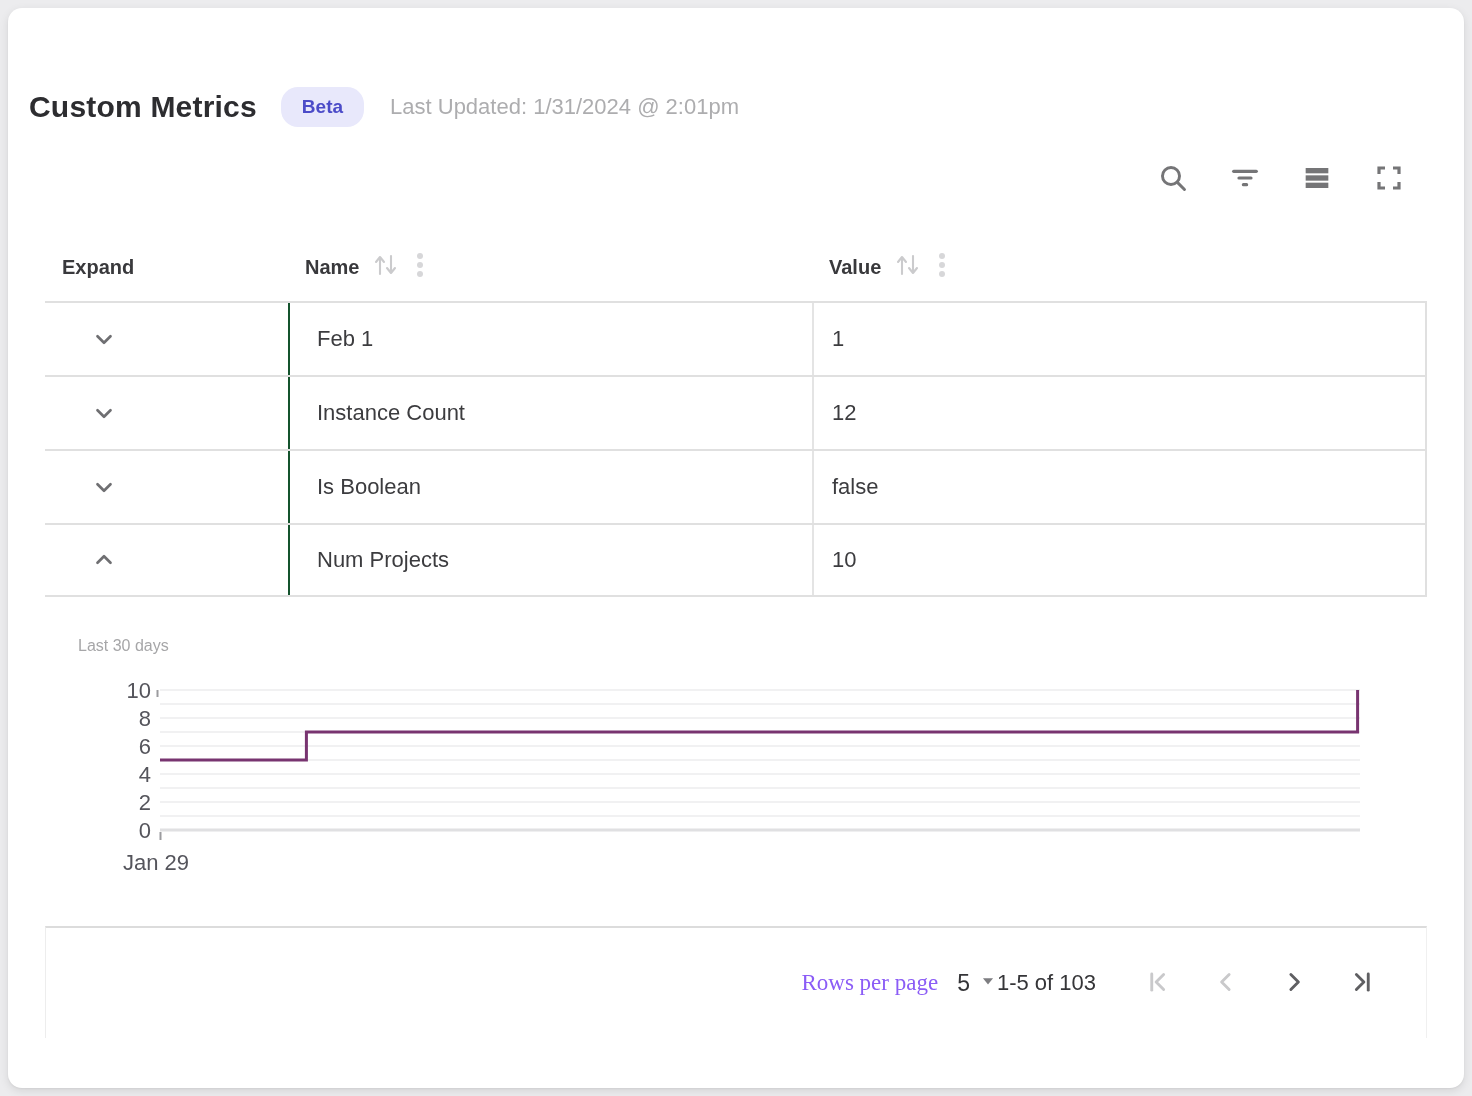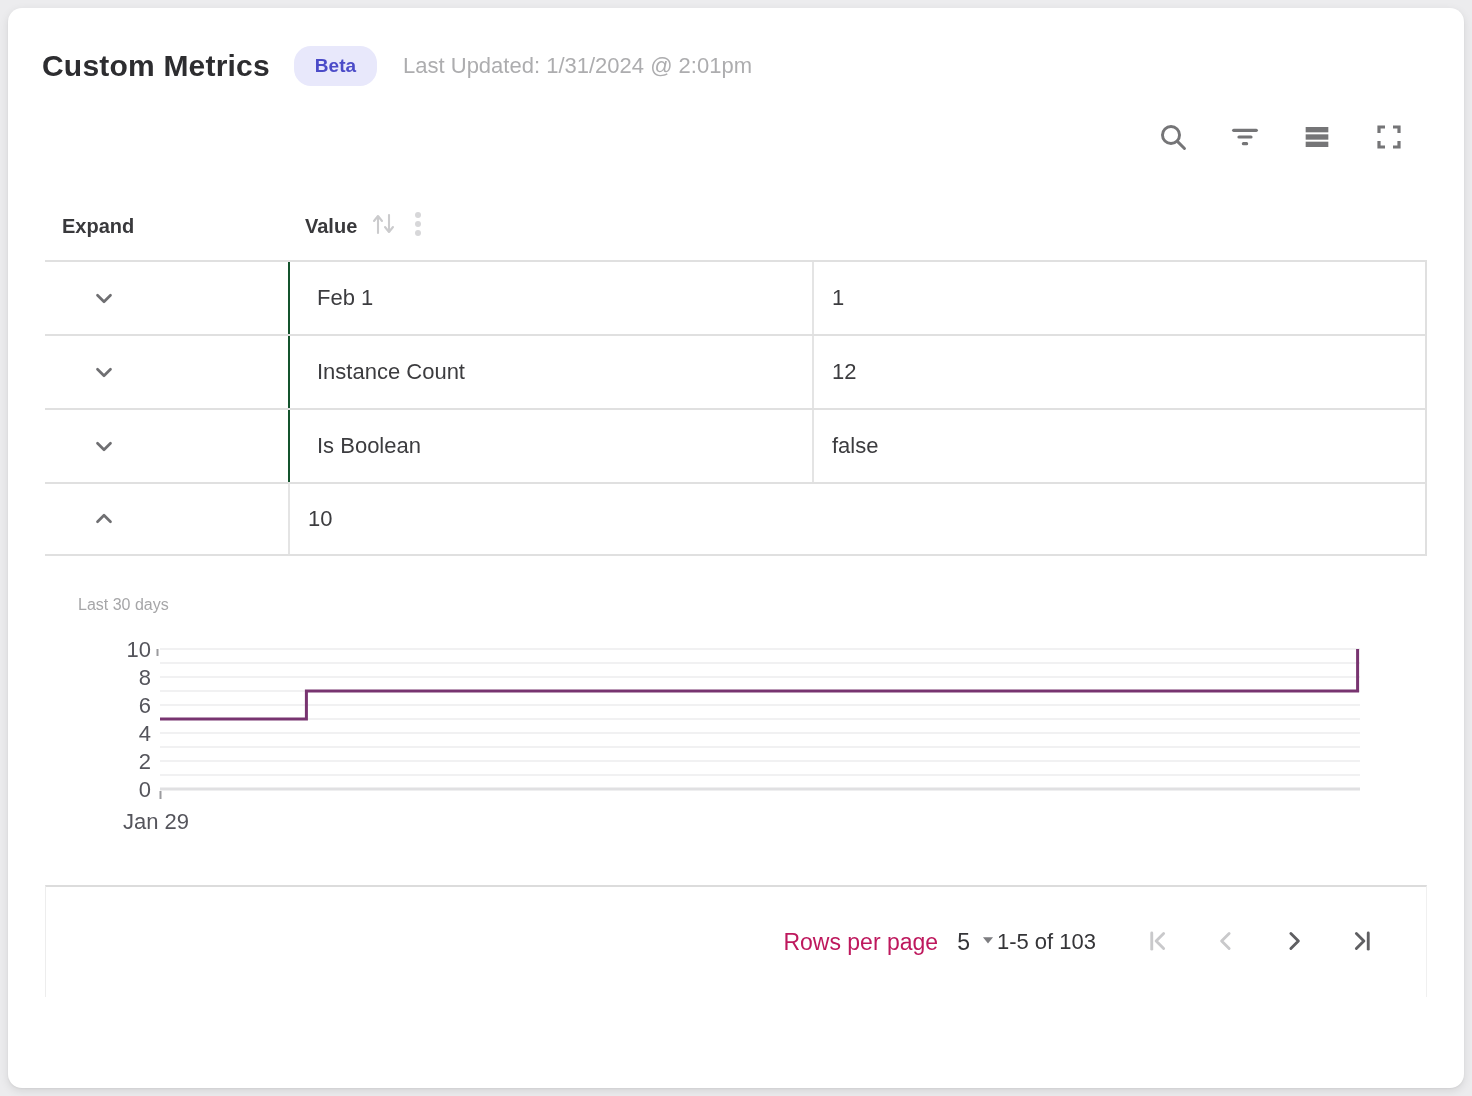--- a/index.html
+++ b/index.html
@@ -6,21 +6,21 @@
   html,body { width:1472px; height:1096px; background:#ececee; font-family:"Liberation Sans", sans-serif; overflow:hidden; }
 
   .card {
     position:relative; width:1456px; height:1080px; margin:8px;
     background:#ffffff; border-radius:14px;
     box-shadow:0 1px 2px rgba(0,0,0,.05), 0 3px 10px rgba(0,0,0,.10);
     overflow:hidden;
   }
 
   
-  .card-header { display:flex; align-items:center; padding:38px 0 0 34px; }
+  .card-header { display:flex; align-items:center; padding:38px 0 0 21px;margin-top:41px; }
   .page-title { font-size:30px; font-weight:700; color:#2d2d30; letter-spacing:.2px; }
   .beta-badge {
     margin-left:24px; padding:9px 21px; border-radius:17px;
     background:#e8e8fb; color:#4b4bc8; font-size:19px; font-weight:700;
   }
   .last-updated { margin-left:26px; font-size:22px; color:#adadaf; }
 
   
   .toolbar { display:flex; justify-content:flex-end; align-items:center; gap:26px; margin:28px 52px 0 0; }
   .icon-btn { width:46px; height:46px; border:none; background:transparent; display:flex; align-items:center; justify-content:center; cursor:pointer; border-radius:50%; }
@@ -53,21 +53,21 @@
   .chart-title { font-size:16px; color:#a6a6a8; }
   .chart-svg { margin-top:22px; display:block; }
 
   
   .grid-footer {
     height:112px; border-top:2px solid #dcdcdc;
     border-left:1px solid #ededed; border-right:1px solid #f0f0f0;
     display:flex; align-items:center; justify-content:flex-end;
     padding-right:42px;
   }
-  .rpp-label { font-size:23px; color:#be185d; }
+  .rpp-label { font-size:23px; color:#8b5cf6;font-family:Liberation Serif, serif; }
   .rpp-value { font-size:23px; color:#353538; margin-left:19px; }
   .rpp-caret { margin-left:9px; display:flex; align-items:center; cursor:pointer; }
   .range-label { font-size:22px; color:#353538; }
   .pg-group { display:flex; align-items:center; gap:24px; margin-left:40px; }
   .pg-btn { width:44px; height:44px; border:none; background:transparent; display:flex; align-items:center; justify-content:center; cursor:pointer; border-radius:50%; }
   .pg-btn svg { stroke:#5f5f62; }
   .pg-btn.disabled svg { stroke:#c9c9cb; }
 </style>
 </head>
 <body>
@@ -117,20 +117,38 @@
         </svg>
       </span>
     </button>
   </div>
 
   <div class="grid">
 
     <div class="grid-header">
       <div class="col-expand header-cell">
         <span>Expand</span>
+      </div>
+      <div class="col-name header-cell">
+        <span>Name</span>
+        <span class="sort-icon">
+          <svg width="27" height="28" viewBox="0 0 27 28" fill="none" stroke="#cbcbcd" stroke-width="2.1" stroke-linecap="round" stroke-linejoin="round">
+            <line x1="8" y1="8" x2="8" y2="23"></line>
+              <polyline points="4,11 8,6 12,11"></polyline>
+            <line x1="19" y1="5" x2="19" y2="20"></line>
+              <polyline points="15,17 19,22 23,17"></polyline>
+          </svg>
+        </span>
+        <span class="kebab-icon">
+          <svg width="12" height="30" viewBox="0 0 12 30" fill="#d7d7d9">
+            <circle cx="6" cy="6" r="3"></circle>
+              <circle cx="6" cy="15" r="3"></circle>
+              <circle cx="6" cy="24" r="3"></circle>
+          </svg>
+        </span>
       </div>
       <div class="col-value header-cell">
         <span>Value</span>
         <span class="sort-icon">
           <svg width="27" height="28" viewBox="0 0 27 28" fill="none" stroke="#cbcbcd" stroke-width="2.1" stroke-linecap="round" stroke-linejoin="round">
             <line x1="8" y1="8" x2="8" y2="23"></line>
               <polyline points="4,11 8,6 12,11"></polyline>
             <line x1="19" y1="5" x2="19" y2="20"></line>
               <polyline points="15,17 19,22 23,17"></polyline>
           </svg>
@@ -193,20 +211,21 @@
       <div class="grid-row expanded">
         <div class="col-expand cell">
           <button class="chevron-btn">
             <span>
               <svg width="26" height="26" viewBox="0 0 24 24" fill="none" stroke="#6f6f72" stroke-width="2.5" stroke-linecap="round" stroke-linejoin="round">
                   <path d="M6 9.5 L12 15.5 L18 9.5"></path>
                 </svg>
             </span>
           </button>
         </div>
+        <div class="col-name cell">Num Projects</div>
         <div class="col-value cell">10</div>
       </div>
 
     </div>
 
     <div class="detail-panel">
       <div class="chart-title">Last 30 days</div>
       <svg id="metric-chart" class="chart-svg" width="1310" height="200">
           <line x1="82" x2="1282" y1="153" y2="153" stroke="#e0e0e2" stroke-width="3"></line>
           <line x1="82" x2="1282" y1="139" y2="139" stroke="#f1f1f2" stroke-width="2"></line>

